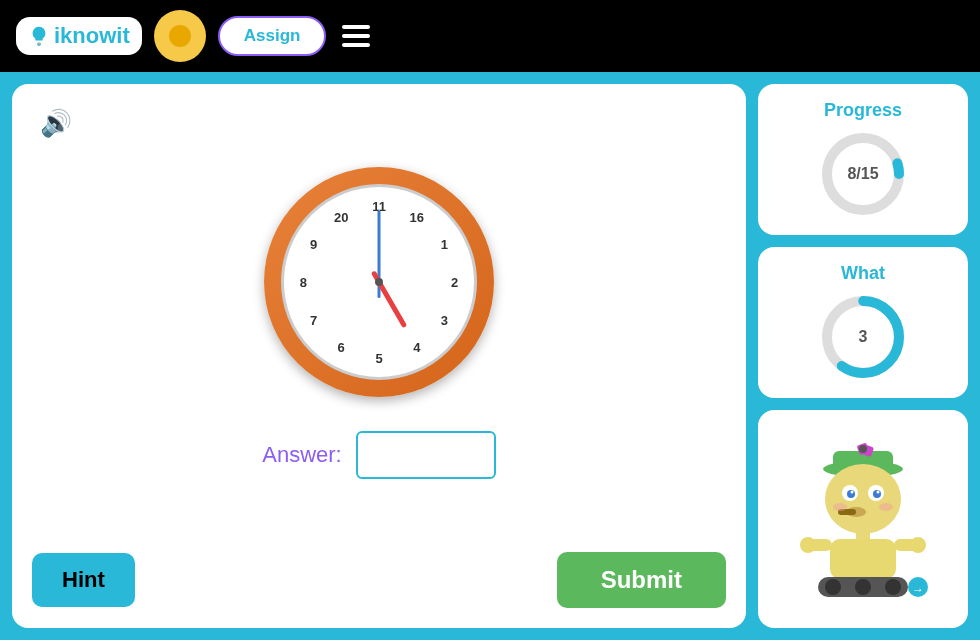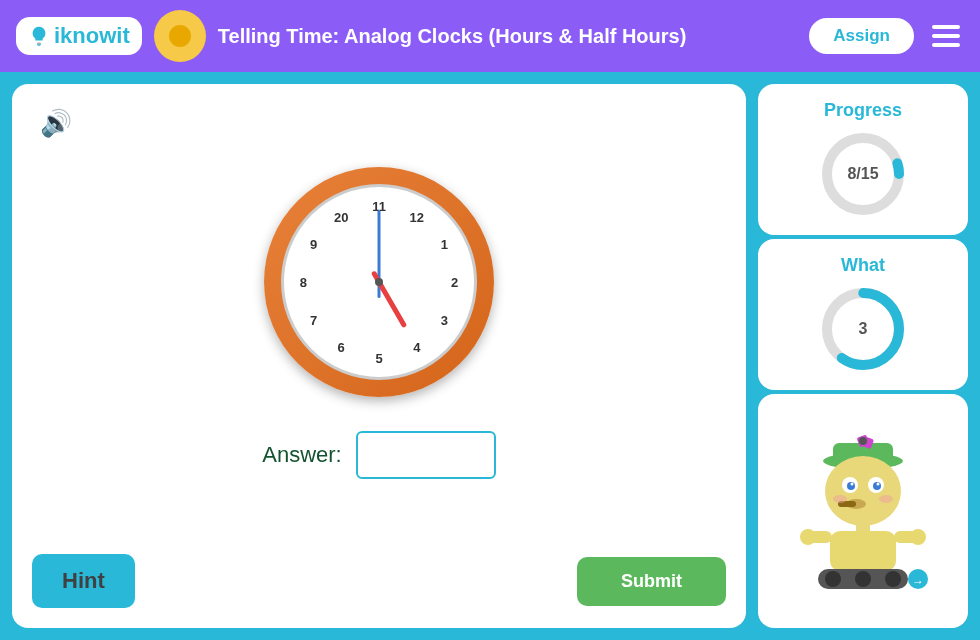--- a/index.html
+++ b/index.html
@@ -6,21 +6,21 @@
     body {
       width: 980px;
       height: 640px;
       background: #29b8d8;
       font-family: Arial, sans-serif;
       overflow: hidden;
     }
 
     
     .header {
-      background: #8b5cf6;
+      background: #000000;
       height: 72px;
       display: flex;
       align-items: center;
       padding: 0 16px;
       gap: 12px;
     }
     .logo-box {
       background: white;
       border-radius: 14px;
       padding: 6px 12px;
@@ -219,21 +219,21 @@
 
     
     .answer-row {
       display: flex;
       align-items: center;
       gap: 14px;
       margin-top: 10px;
     }
     .answer-label {
       font-size: 22px;
-      color: #14532d;
+      color: #8b5cf6;
       font-weight: 500;
     }
     .answer-input {
       border: 2px solid #29b8d8;
       border-radius: 6px;
       width: 140px;
       height: 48px;
       font-size: 20px;
       text-align: center;
       outline: none;
@@ -244,45 +244,45 @@
       position: absolute;
       bottom: 20px;
       left: 20px;
       right: 20px;
       display: flex;
       justify-content: space-between;
       align-items: center;
     }
     .hint-btn {
       background: #29b8d8;
-      color: #404040;
+      color: #000000;
       border: none;
       border-radius: 10px;
       padding: 14px 30px;
       font-size: 22px;
       font-weight: 700;
       cursor: pointer;
     }
     .submit-btn {
       background: #5cb85c;
       color: white;
       border: none;
       border-radius: 10px;
       padding: 14px 44px;
-      font-size: 18px;
+      font-size: 24px;
       font-weight: 700;
       cursor: pointer;
     }
 
     
     .right-panel {
       width: 210px;
       display: flex;
       flex-direction: column;
-      gap: 4px;
+      gap: 12px;
     }
     .progress-card {
       background: white;
       border-radius: 16px;
       padding: 16px;
       display: flex;
       flex-direction: column;
       align-items: center;
       gap: 8px;
     }
@@ -328,21 +328,20 @@
   <div class="logo-box">
     <svg class="logo-bulb" viewBox="0 0 24 24" fill="#29b8d8">
       <path d="M12 2a7 7 0 0 0-4 12.7V17h8v-2.3A7 7 0 0 0 12 2zm-1 18h2v1h-2zm-1 0h0v1a2 2 0 0 0 4 0v-1"></path>
       <ellipse cx="12" cy="20" rx="2" ry="1" fill="#aaa"></ellipse>
     </svg>
     <span>iknowit</span>
   </div>
   <div class="header-icon-circle">
     <div class="header-icon-inner"></div>
   </div>
-  <span class="header-title">Telling Time: Analog Clocks (Hours &amp; Half Hours)</span>
   <button class="assign-btn">Assign</button>
   <button class="menu-btn">
     <span></span>
     <span></span>
     <span></span>
   </button>
 </div>
 
 <div class="main">
 
@@ -357,21 +356,21 @@
 
           <div class="clock-center-dot"></div>
 
           <div class="hand-minute" style="transform: translateX(-50%) rotate(0deg);"></div>
 
           <div class="hand-minute-tail" style="transform: translateX(-50%) rotate(0deg);"></div>
 
           <div class="hand-hour" style="transform: translateX(-50%) rotate(150deg);"></div>
 
           <div class="hand-hour-tail" style="transform: translateX(-50%) rotate(150deg);"></div>
-        <span class="clock-number" style="left: 69.898%; top: 15.5357%; transform: translate(-50%, -50%);">12</span>
+        <span class="clock-number" style="left: 69.898%; top: 15.5357%; transform: translate(-50%, -50%);">16</span>
             <span class="clock-number" style="left: 84.4643%; top: 30.102%; transform: translate(-50%, -50%);">1</span>
             <span class="clock-number" style="left: 89.7959%; top: 50%; transform: translate(-50%, -50%);">2</span>
             <span class="clock-number" style="left: 84.4643%; top: 69.898%; transform: translate(-50%, -50%);">3</span>
             <span class="clock-number" style="left: 69.898%; top: 84.4643%; transform: translate(-50%, -50%);">4</span>
             <span class="clock-number" style="left: 50%; top: 89.7959%; transform: translate(-50%, -50%);">5</span>
             <span class="clock-number" style="left: 30.102%; top: 84.4643%; transform: translate(-50%, -50%);">6</span>
             <span class="clock-number" style="left: 15.5357%; top: 69.898%; transform: translate(-50%, -50%);">7</span>
             <span class="clock-number" style="left: 10.2041%; top: 50%; transform: translate(-50%, -50%);">8</span>
             <span class="clock-number" style="left: 15.5357%; top: 30.102%; transform: translate(-50%, -50%);">9</span>
             <span class="clock-number" style="left: 30.102%; top: 15.5357%; transform: translate(-50%, -50%);">20</span>

